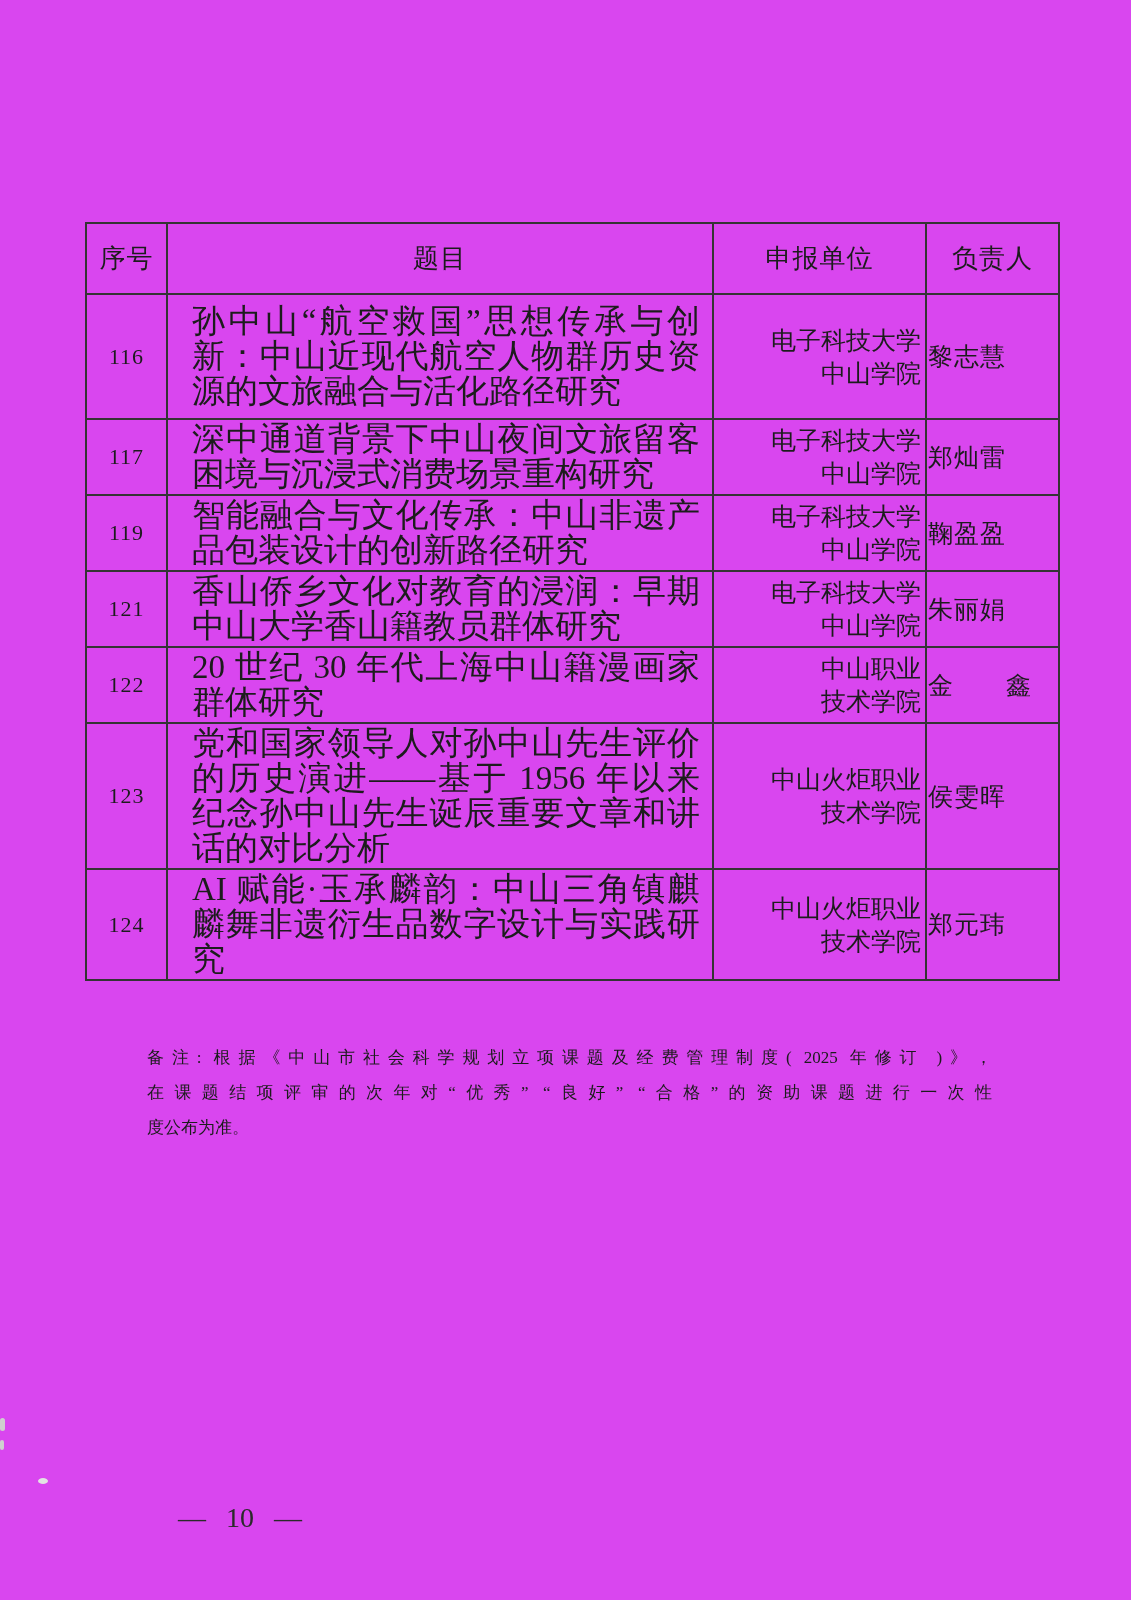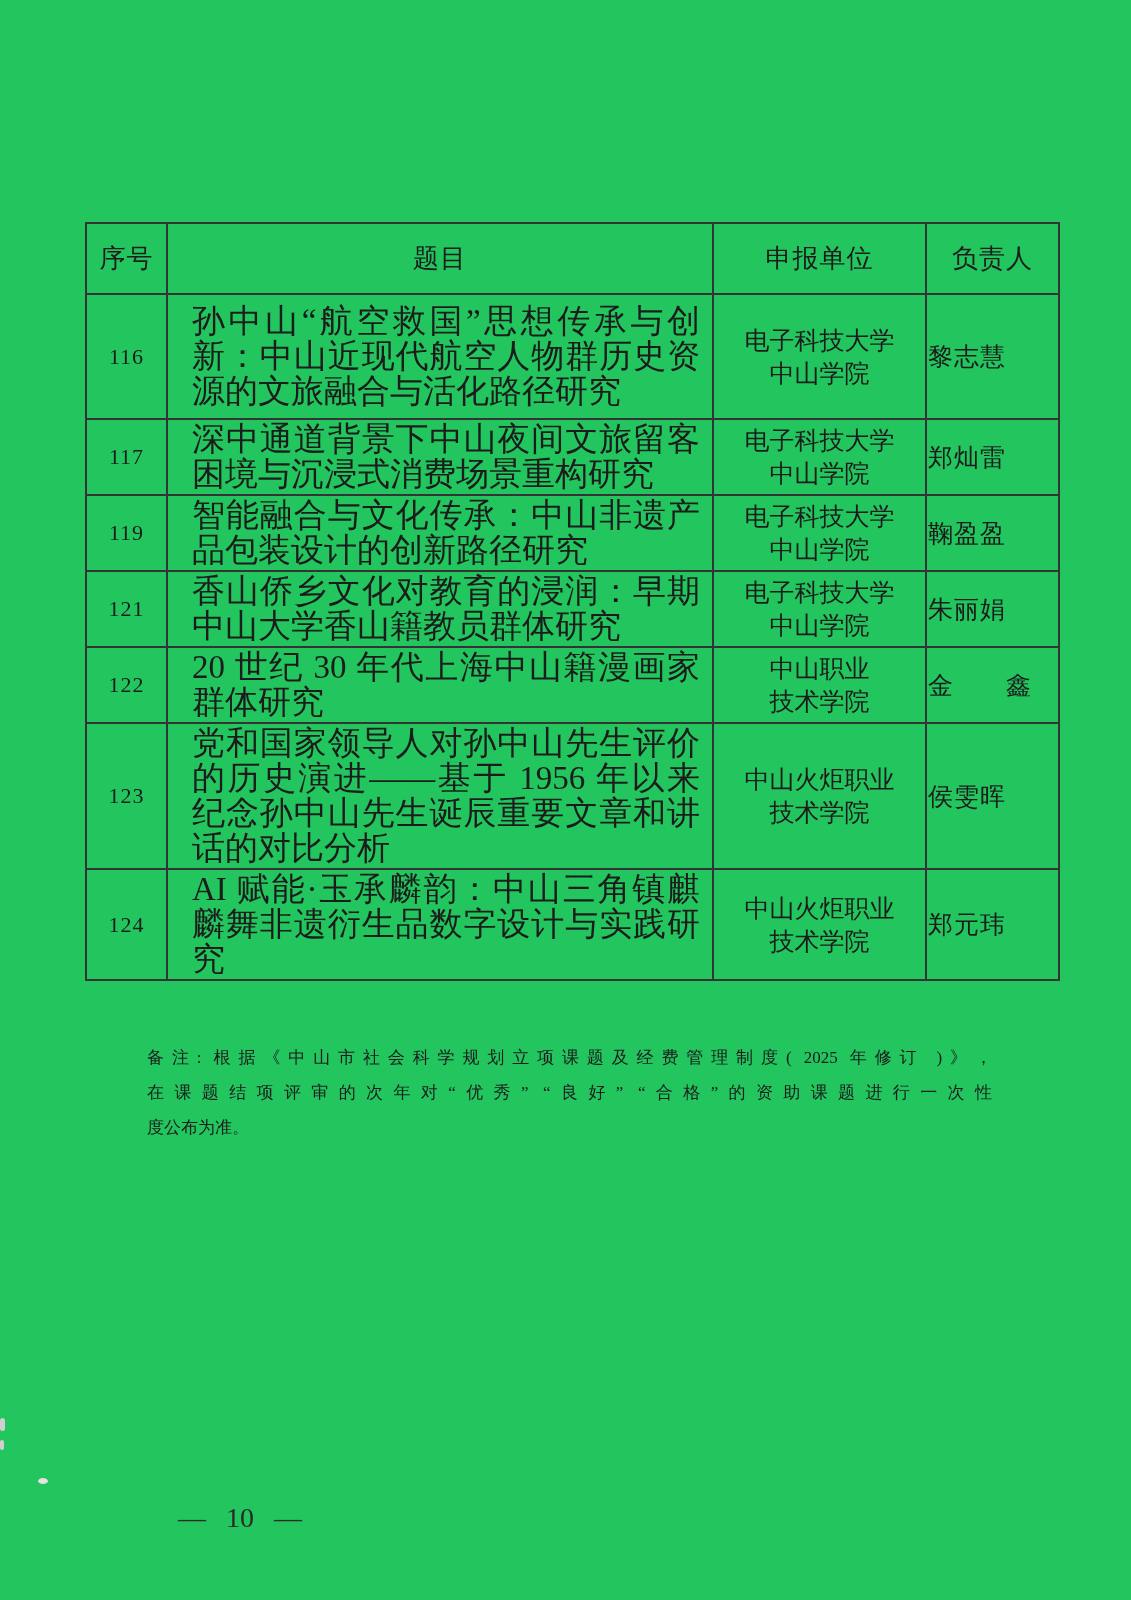--- a/index.html
+++ b/index.html
@@ -1,20 +1,20 @@
 <!DOCTYPE html>
 <html><head>
 <meta charset="utf-8">
 <style>
   html,body{margin:0;padding:0;background:#e8e8e8;}
   .page{
     position:relative;
     width:1131px;height:1600px;
     margin:0 auto;
-    background:#22c55e;
+    background:#d946ef;
     font-family:"Liberation Serif","DejaVu Serif",serif;
     color:#1c1c1c;
     overflow:hidden;
   }
   table.grid{
     position:absolute;
     left:85px;top:222px;
     width:973px;
     border-collapse:collapse;
     table-layout:fixed;
@@ -37,23 +37,23 @@
     letter-spacing:1px;
   }
   td.c-title{
     font-size:33px;
     line-height:35px;
     text-align:justify;
     padding:2px 12px 2px 24px;
   }
   td.c-unit{
     font-size:25px;
-    text-align:center;
+    text-align:right;
     line-height:33px;
-    padding:2px 16px;
+    padding:2px 4px;
   }
   td.c-unit div{white-space:nowrap;}
   td.c-leader{
     font-size:25px;
     text-align:left;
     letter-spacing:1px;
   }
   .note{
     position:absolute;
     left:147px;top:1040px;

